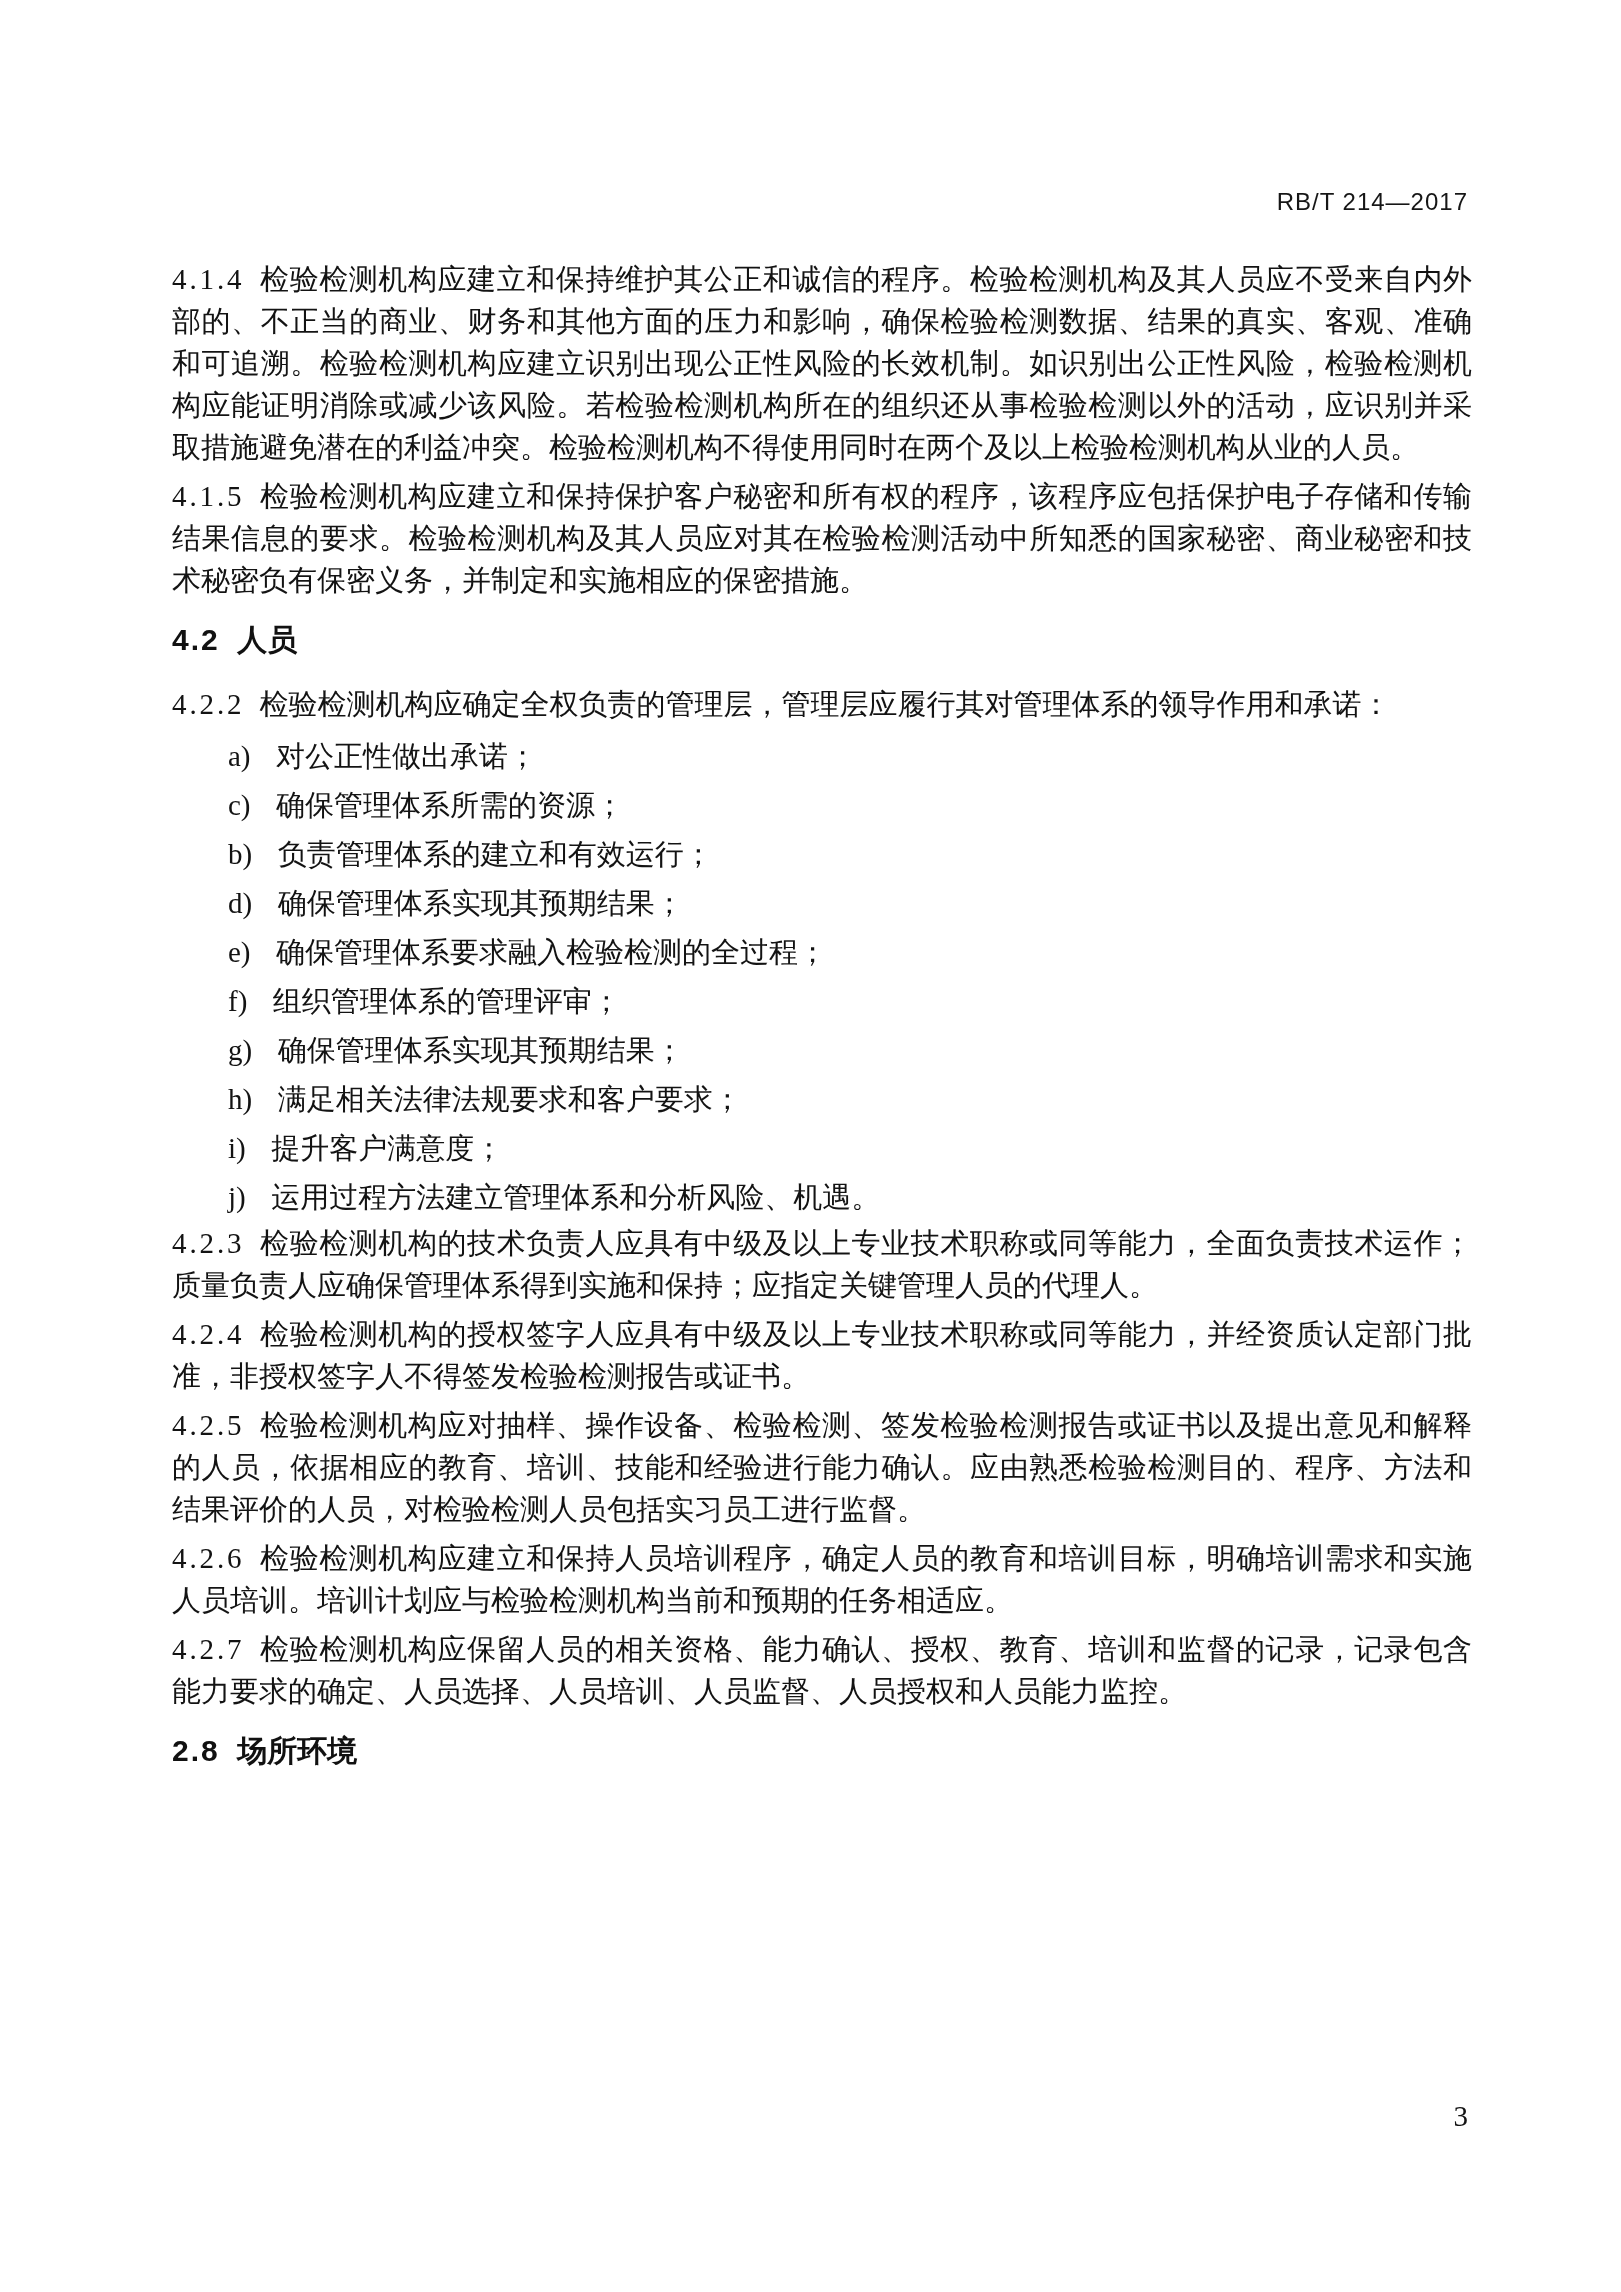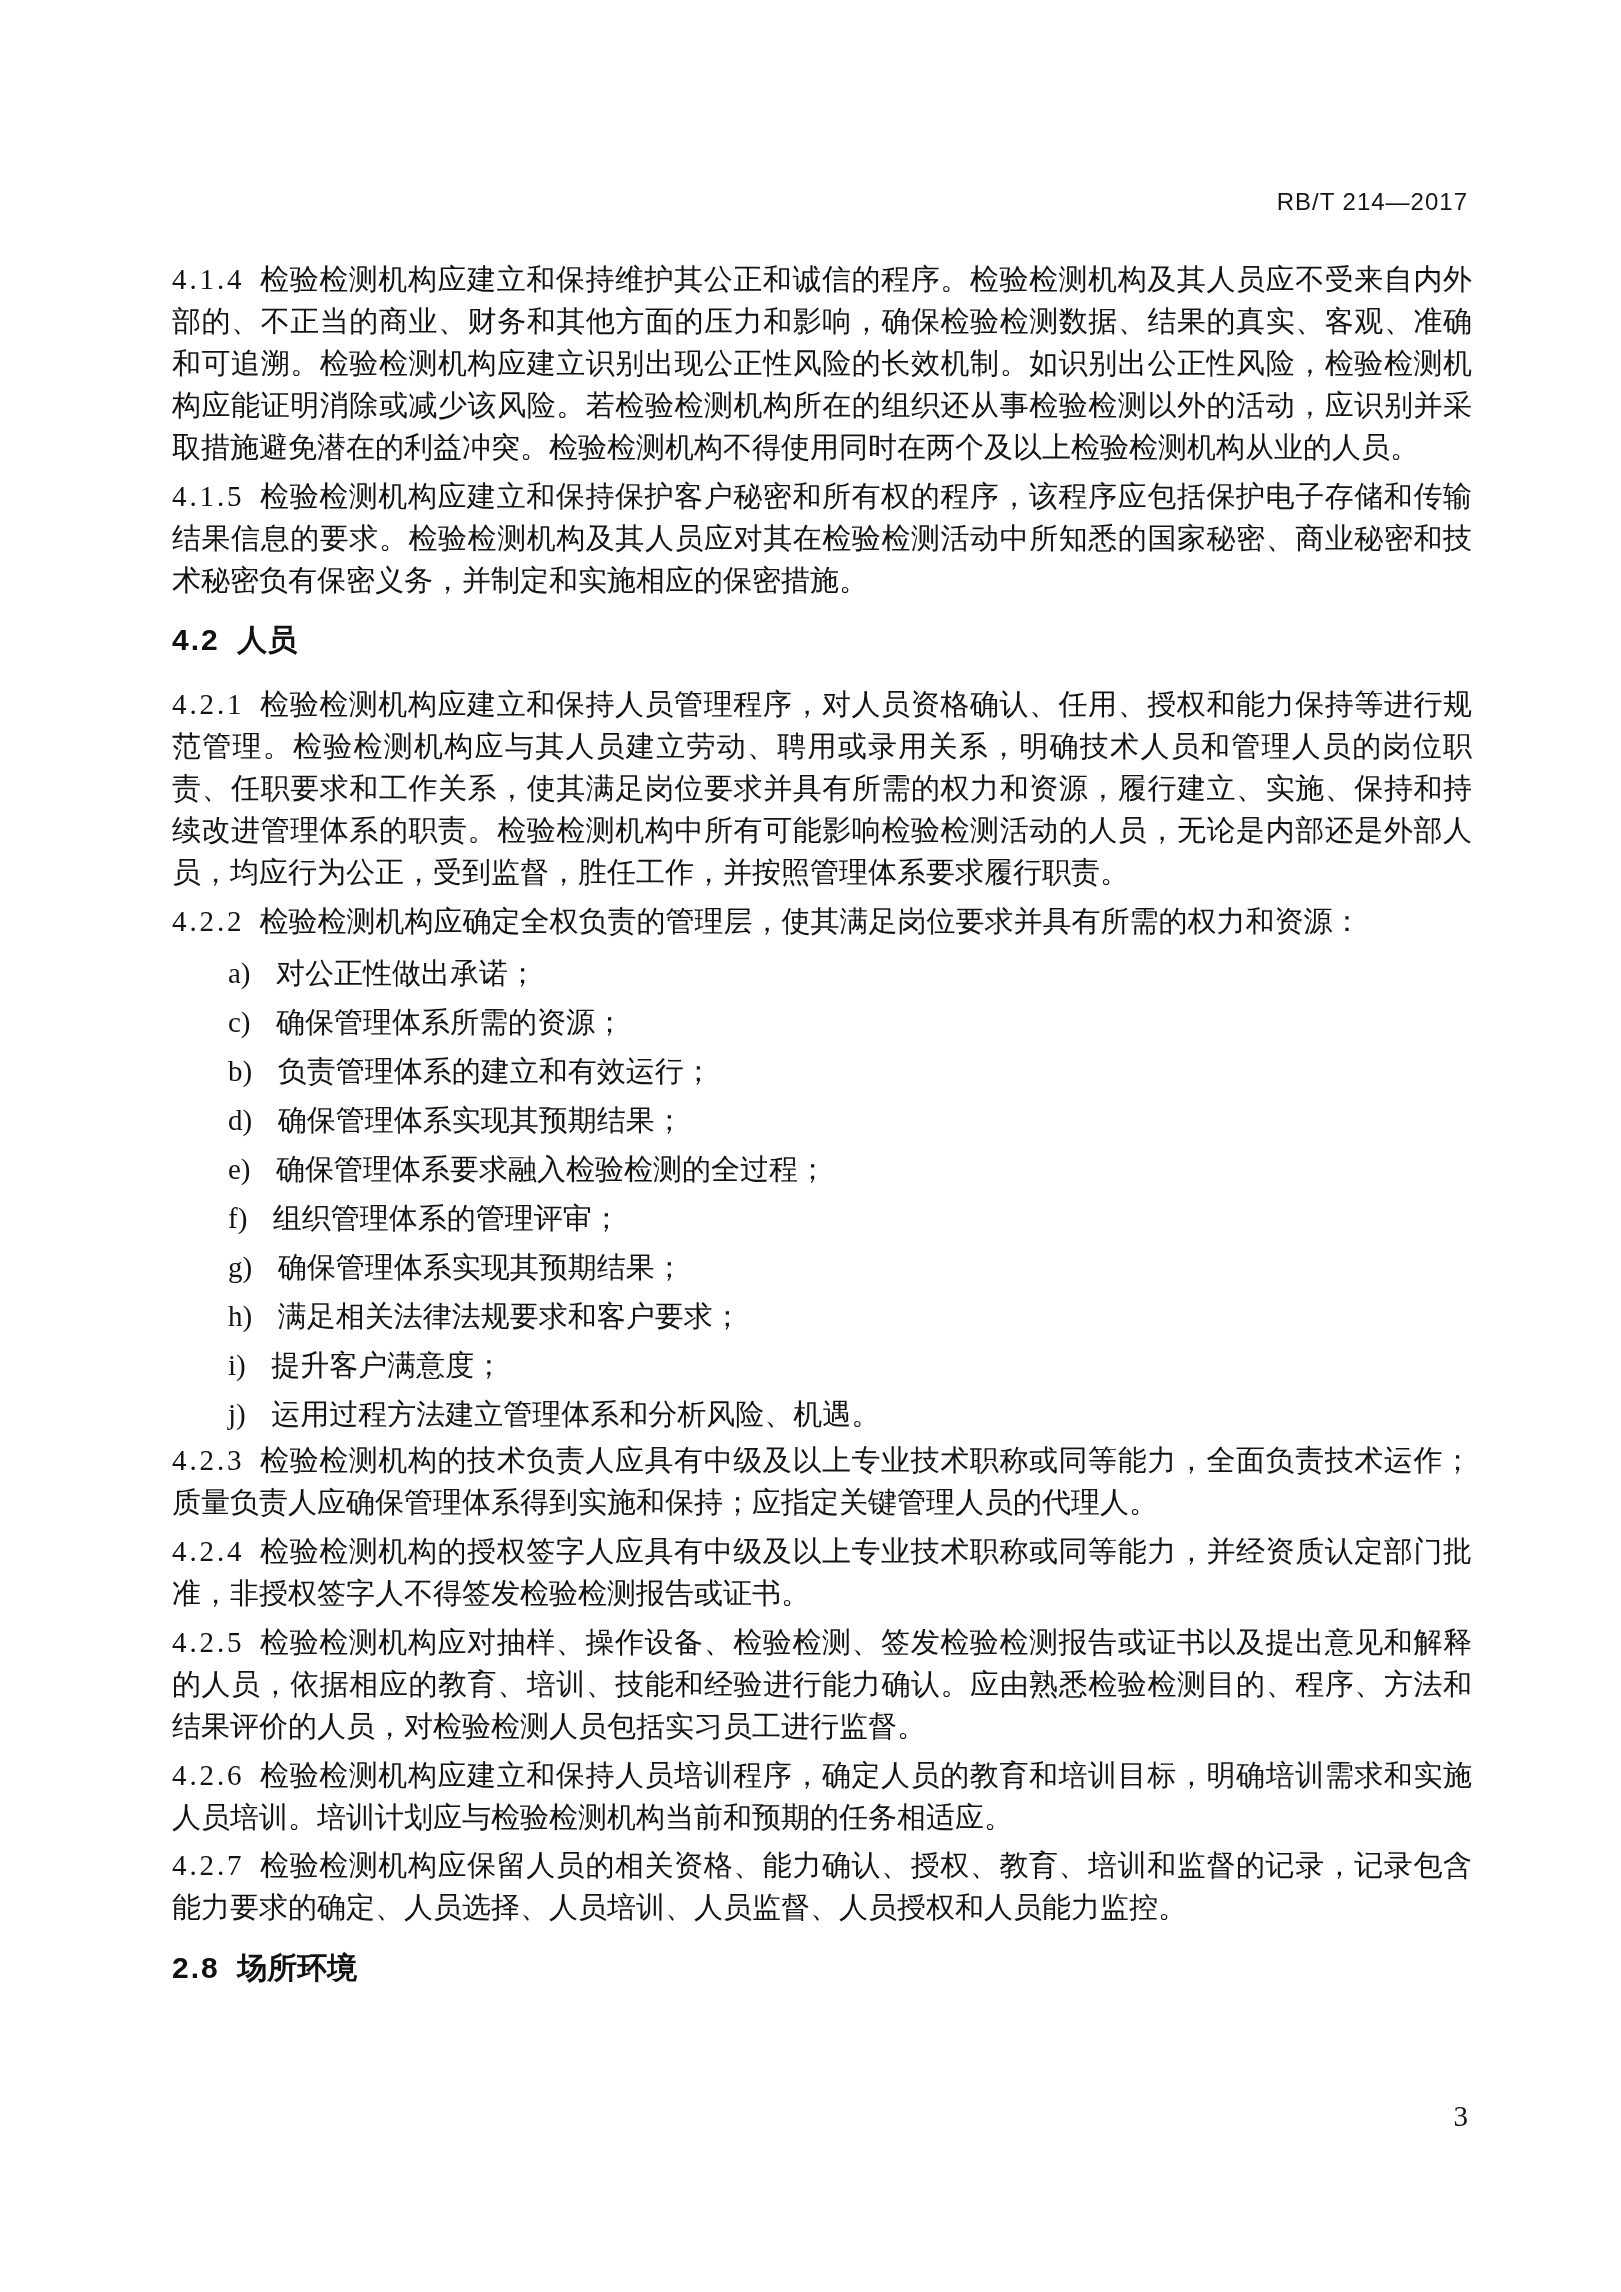--- a/index.html
+++ b/index.html
@@ -84,23 +84,22 @@
   </div>
 
   <main class="content">
 
     <p class="clause"><span class="num">4.1.4</span><span class="txt">检验检测机构应建立和保持维护其公正和诚信的程序。检验检测机构及其人员应不受来自内外部的、不正当的商业、财务和其他方面的压力和影响，确保检验检测数据、结果的真实、客观、准确和可追溯。检验检测机构应建立识别出现公正性风险的长效机制。如识别出公正性风险，检验检测机构应能证明消除或减少该风险。若检验检测机构所在的组织还从事检验检测以外的活动，应识别并采取措施避免潜在的利益冲突。检验检测机构不得使用同时在两个及以上检验检测机构从业的人员。</span></p>
 
     <p class="clause"><span class="num">4.1.5</span><span class="txt">检验检测机构应建立和保持保护客户秘密和所有权的程序，该程序应包括保护电子存储和传输结果信息的要求。检验检测机构及其人员应对其在检验检测活动中所知悉的国家秘密、商业秘密和技术秘密负有保密义务，并制定和实施相应的保密措施。</span></p>
 
     <h2 class="section"><span class="num">4.2</span><span>人员</span></h2>
 
-    <p class="clause"><span class="num">4.2.1</span><span class="txt">检验检测机构应建立和保持人员管理程序，对人员资格确认、任用、授权和能力保持等进行规范管理。检验检测机构应与其人员建立劳动、聘用或录用关系，明确技术人员和管理人员的岗位职责、任职要求和工作关系，使其满足岗位要求并具有所需的权力和资源，履行建立、实施、保持和持续改进管理体系的职责。检验检测机构中所有可能影响检验检测活动的人员，无论是内部还是外部人员，均应行为公正，受到监督，胜任工作，并按照管理体系要求履行职责。</span></p>
 
-    <p class="clause"><span class="num">4.2.2</span><span class="txt">检验检测机构应确定全权负责的管理层，使其满足岗位要求并具有所需的权力和资源：</span></p>
+    <p class="clause"><span class="num">4.2.2</span><span class="txt">检验检测机构应确定全权负责的管理层，管理层应履行其对管理体系的领导作用和承诺：</span></p>
 
     <ul class="abc-list">
       <li><span class="letter">a)</span><span>对公正性做出承诺；</span></li>
       <li><span class="letter">c)</span><span>确保管理体系所需的资源；</span></li>
       <li><span class="letter">b)</span><span>负责管理体系的建立和有效运行；</span></li>
       <li><span class="letter">d)</span><span>确保管理体系实现其预期结果；</span></li>
       <li><span class="letter">e)</span><span>确保管理体系要求融入检验检测的全过程；</span></li>
       <li><span class="letter">f)</span><span>组织管理体系的管理评审；</span></li>
       <li><span class="letter">g)</span><span>确保管理体系实现其预期结果；</span></li>
       <li><span class="letter">h)</span><span>满足相关法律法规要求和客户要求；</span></li>

